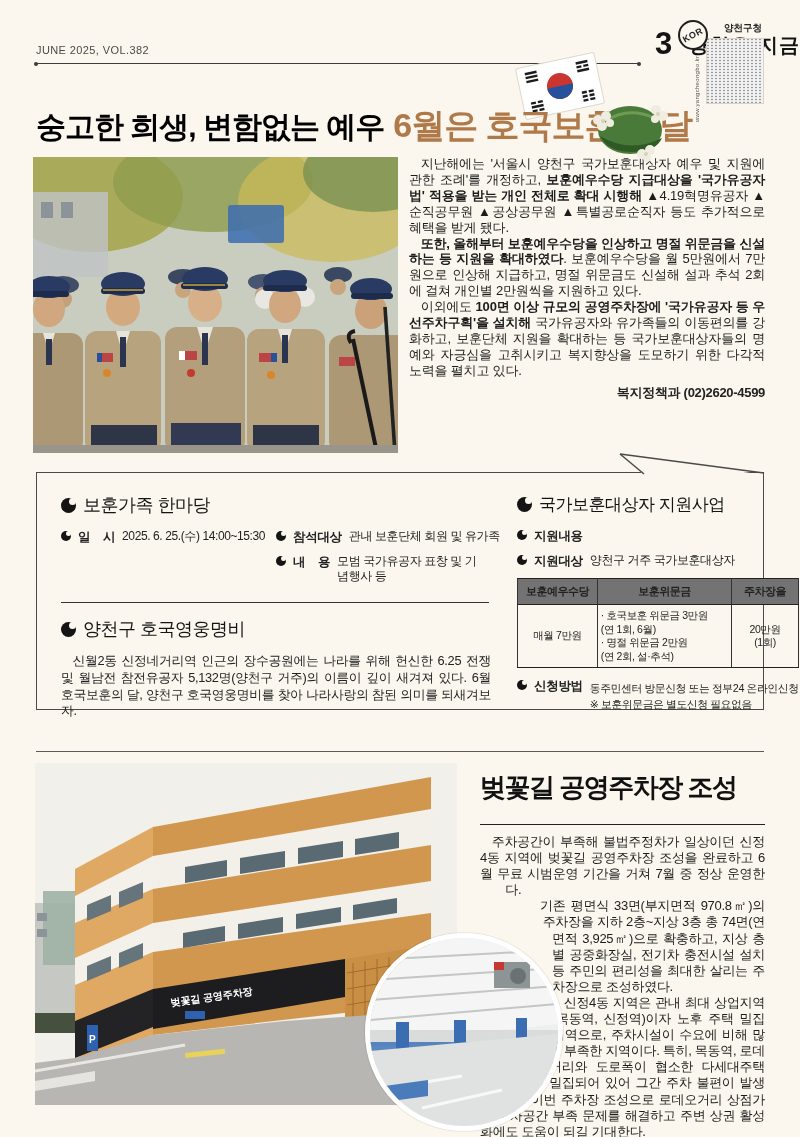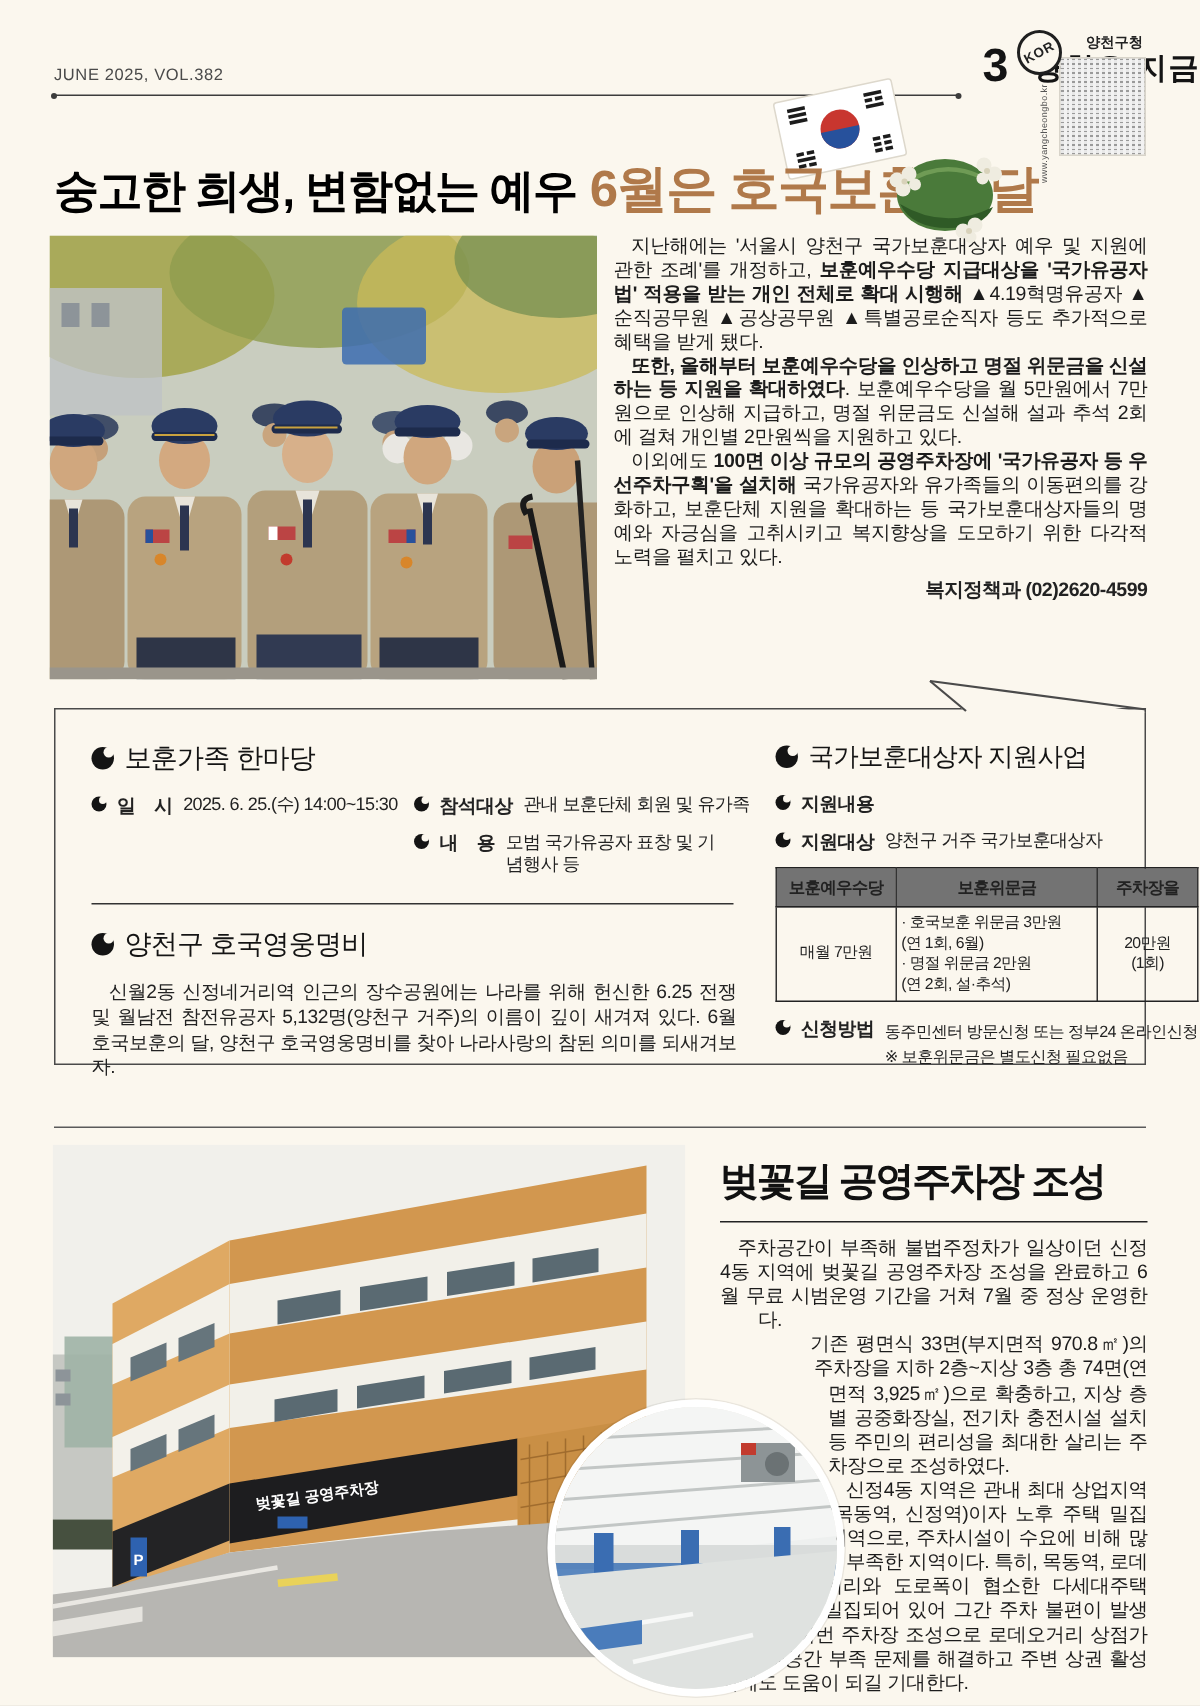--- a/index.html
+++ b/index.html
@@ -79,21 +79,21 @@
   .apply-value { font-size:10.8px; letter-spacing:-.4px; line-height:15px; white-space:nowrap; }
   .apply-note { font-size:10.8px; letter-spacing:-.4px; margin-top:2px; }
 
   
   .page-divider { position:absolute; left:36px; top:751px; width:728px; height:1.2px; background:#5a5a5a; }
   .photo2 { position:absolute; left:35px; top:763px; width:422px; height:342px; overflow:hidden; }
   .inset { position:absolute; left:365px; top:933px; width:198px; height:198px; border-radius:50%;
            border:5px solid #fff; overflow:hidden; z-index:5; box-shadow:0 0 0 1px rgba(0,0,0,.07); }
   .article2 { position:absolute; left:480px; top:770px; width:285px; z-index:4; }
   .a2-title { font-size:26px; font-weight:800; letter-spacing:-1.5px; color:#111;
-              padding-bottom:9px; border-bottom:1.6px solid #222; margin-bottom:9px; white-space:nowrap; }
+              padding-bottom:19px; border-bottom:1.6px solid #222; margin-bottom:9px; white-space:nowrap; }
   .a2-body p { font-size:13px; line-height:16.1px; text-align:justify; text-indent:.9em;
                color:#1c1c1c; letter-spacing:-.3px; }
   .curve-spacer { float:left; width:78px; height:212px; margin-top:102px; margin-left:-6px;
                   shape-outside:circle(104px at -22px 50%); }
 </style>
 </head>
 <body>
 
 <div id="page">
 

